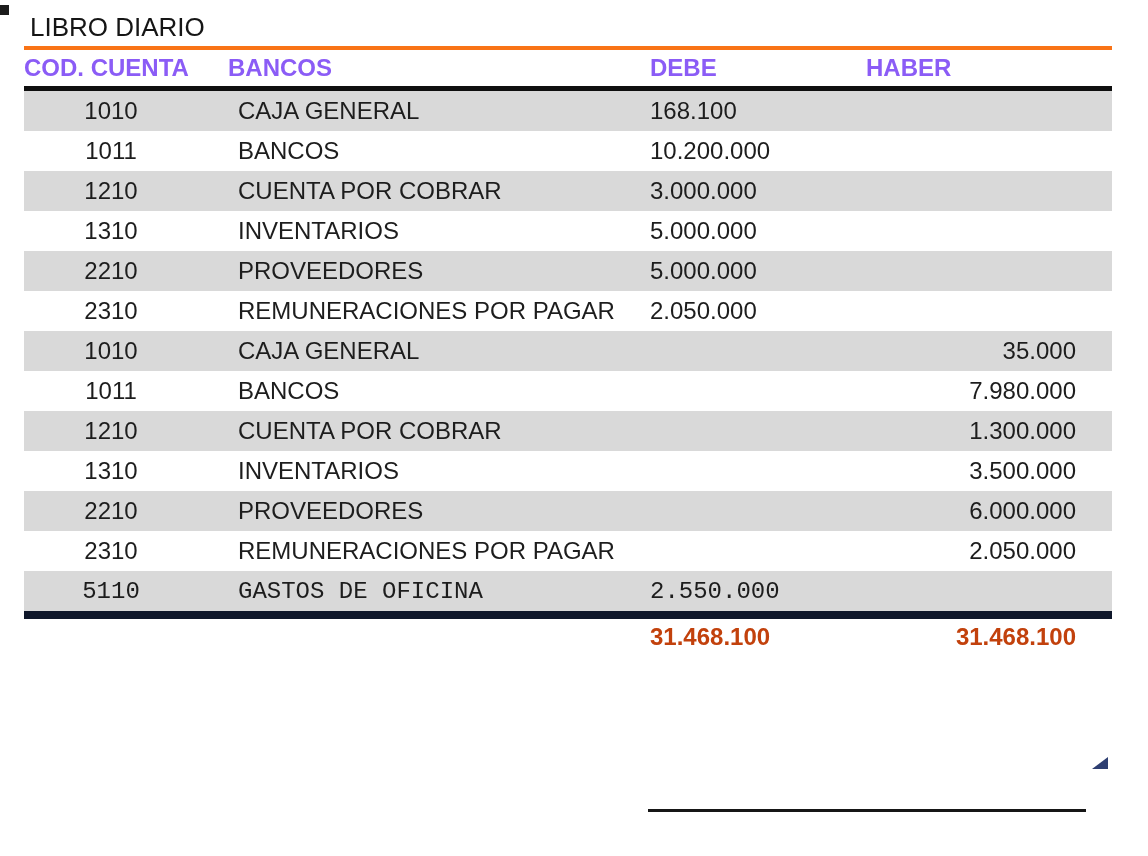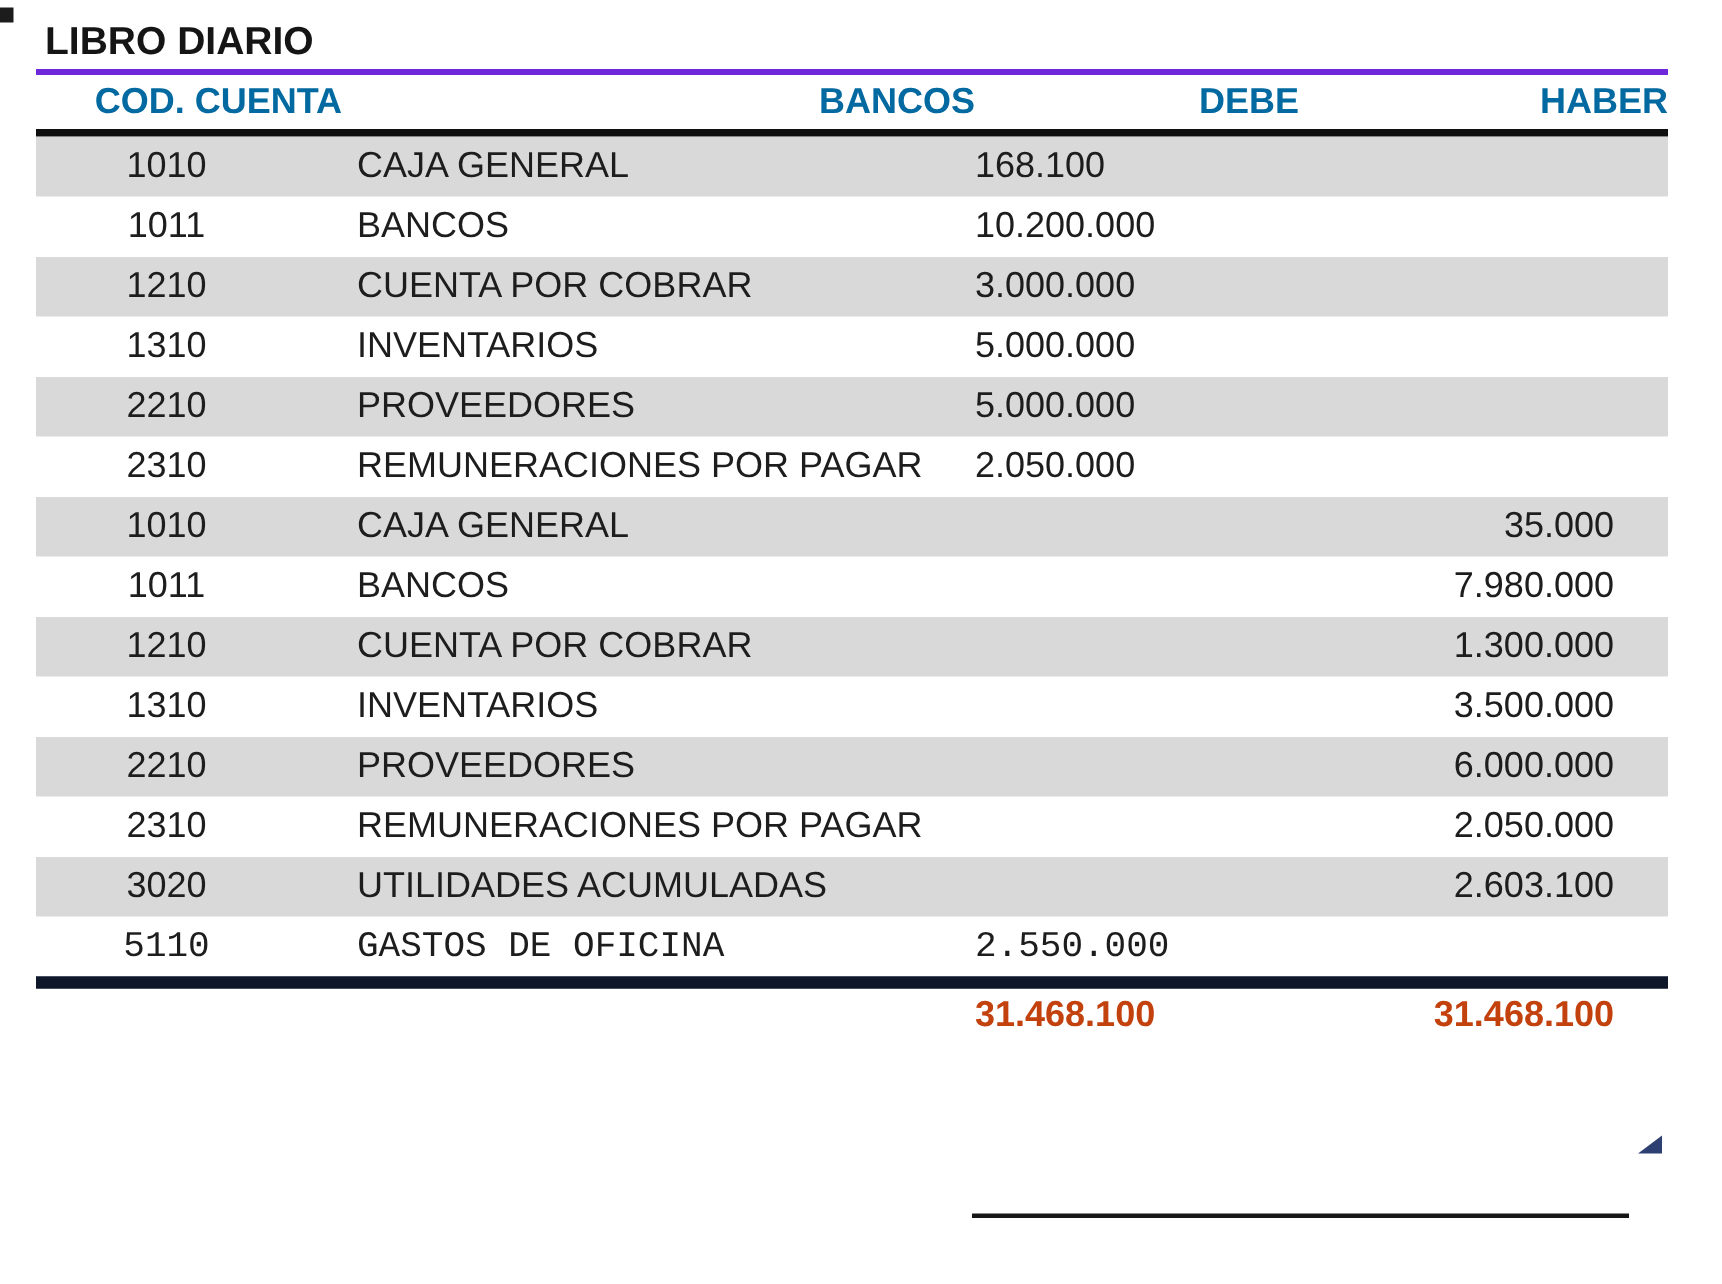--- a/index.html
+++ b/index.html
@@ -10,39 +10,39 @@
     color: #1d1d1d;
     position: relative;
     overflow: hidden;
   }
   .scan-mark {
     position: absolute; left: 0; top: 5px;
     width: 9px; height: 10px; background: #1c1c1c;
   }
   .title {
     position: absolute; left: 30px; top: 12px;
-    font-size: 26px; font-weight: bold; color: #151515;
+    font-size: 26px; font-weight: normal; color: #151515;
     white-space: nowrap;
   }
   table.journal {
     position: absolute; left: 24px; top: 46px;
     width: 1088px;
     border-collapse: collapse; table-layout: fixed;
   }
   col.c-code  { width: 204px; }
   col.c-name  { width: 422px; }
   col.c-debe  { width: 216px; }
   col.c-haber { width: 246px; }
 
   thead th {
-    border-top: 4px solid #6d28d9;
+    border-top: 4px solid #f97316;
     border-bottom: 5px solid #0f0f0f;
     height: 36px; padding: 0;
-    font-size: 24px; font-weight: bold; color: #0369a1;
-    text-align: right; white-space: nowrap;
+    font-size: 24px; font-weight: bold; color: #8b5cf6;
+    text-align: left; white-space: nowrap;
   }
   tbody td {
     height: 40px; padding: 0;
     font-size: 24px; vertical-align: middle; white-space: nowrap;
     overflow: hidden;
   }
   tbody tr:nth-child(odd) { background: #d9d9d9; }
   tbody tr:last-child td { border-bottom: 8px solid #0f172a; font-family: Liberation Mono, monospace; }
 
   td.code  { text-align: center; padding-right: 30px; }
@@ -155,26 +155,20 @@
       <td class="debe"></td>
       <td class="haber">6.000.000</td>
     </tr>
     <tr>
       <td class="code">2310</td>
       <td class="name">REMUNERACIONES POR PAGAR</td>
       <td class="debe"></td>
       <td class="haber">2.050.000</td>
     </tr>
     <tr>
-      <td class="code">3020</td>
-      <td class="name">UTILIDADES ACUMULADAS</td>
-      <td class="debe"></td>
-      <td class="haber">2.603.100</td>
-    </tr>
-    <tr>
       <td class="code">5110</td>
       <td class="name">GASTOS DE OFICINA</td>
       <td class="debe">2.550.000</td>
       <td class="haber"></td>
     </tr>
   </tbody>
   <tfoot>
     <tr>
       <td></td>
       <td></td>

